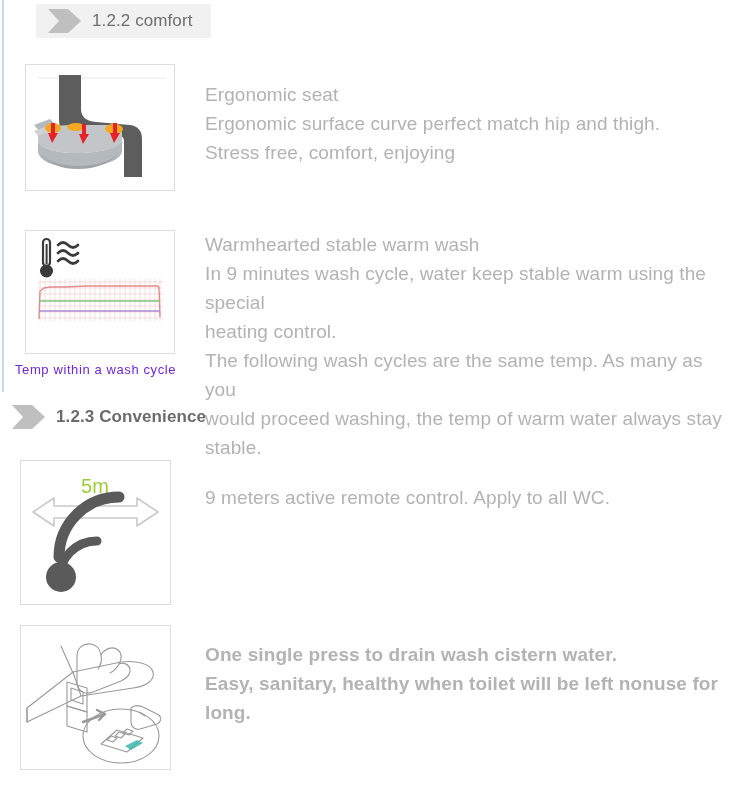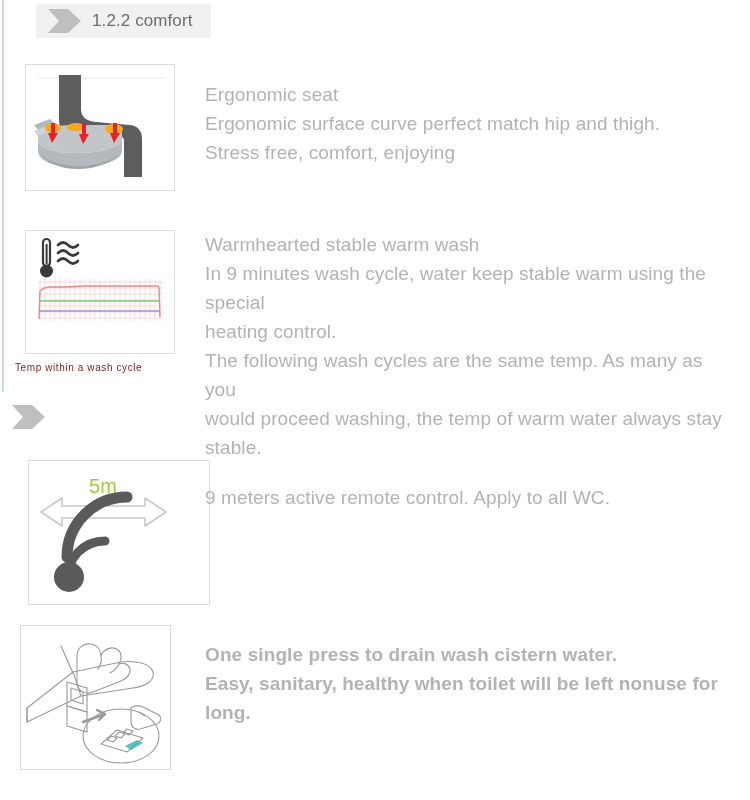--- a/index.html
+++ b/index.html
@@ -56,22 +56,22 @@
   .thumb {
     position: absolute;
     border: 1px solid #dcdcdc;
     background: #ffffff;
     box-sizing: border-box;
     overflow: hidden;
   }
   .thumb svg { display: block; }
   .caption {
     position: absolute;
-    color: #7f1d1d;
-    font-size: 10px;
+    color: #6d28d9;
+    font-size: 13px;
     letter-spacing: .6px;
     white-space: nowrap;
   }
   .body-text {
     position: absolute;
     color: #b3b3b3;
     font-size: 19px;
     line-height: 29px;
     white-space: pre-line;
     letter-spacing: .1px;
@@ -197,23 +197,24 @@
 heating control.
 The following wash cycles are the same temp. As many as you
 would proceed washing, the temp of warm water always stay stable.</div>
 
 <div class="section-head" style="left:0px; top:400px;">
   <span class="chev">
     <svg width="34" height="26" viewBox="0 0 34 26">
       <path d="M0 1 H20 L33 13 L20 25 H0 L11 13 Z" fill="#bfbfbf"></path>
     </svg>
   </span>
-</div>
-
-<div class="thumb" style="left:28px; top:460px; width:182px; height:145px;">
+  <span class="head-label bold">1.2.3 Convenience</span>
+</div>
+
+<div class="thumb" style="left:20px; top:460px; width:151px; height:145px;">
   <svg width="149" height="143" viewBox="0 0 149 143">
     <rect x="0" y="0" width="149" height="143" fill="#ffffff"></rect>
 
     <text x="74" y="32" text-anchor="middle" font-family="Liberation Sans, sans-serif" font-size="20" fill="#9ccb3b">5m</text>
 
     <path d="M12 51 L33 37 L33 45 L116 45 L116 37 L137 51 L116 65 L116 57 L33 57 L33 65 Z" fill="#ffffff" stroke="#c9c9c9" stroke-width="1.6" stroke-linejoin="round"></path>
 
     <g fill="none" stroke="#5a5a5a" stroke-width="9" stroke-linecap="round">
       <path d="M38 118 A38 38 0 0 1 76 80"></path>
       <path d="M38 96 A60 60 0 0 1 98 36" stroke-width="11"></path>

